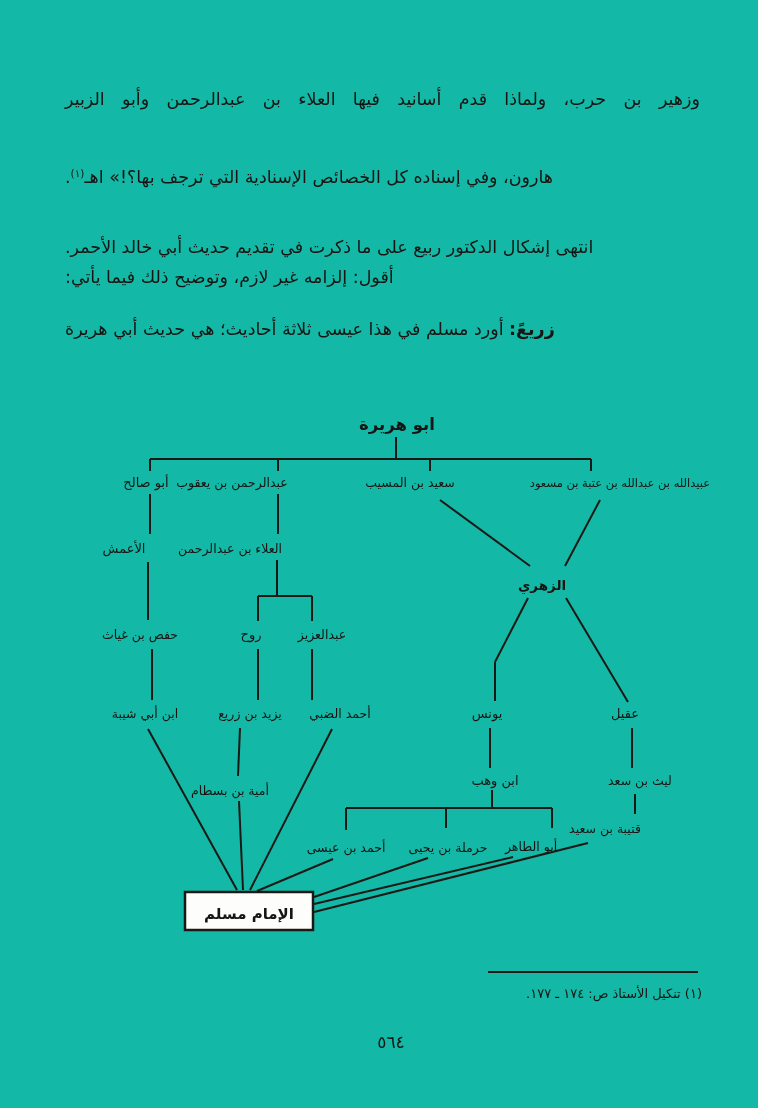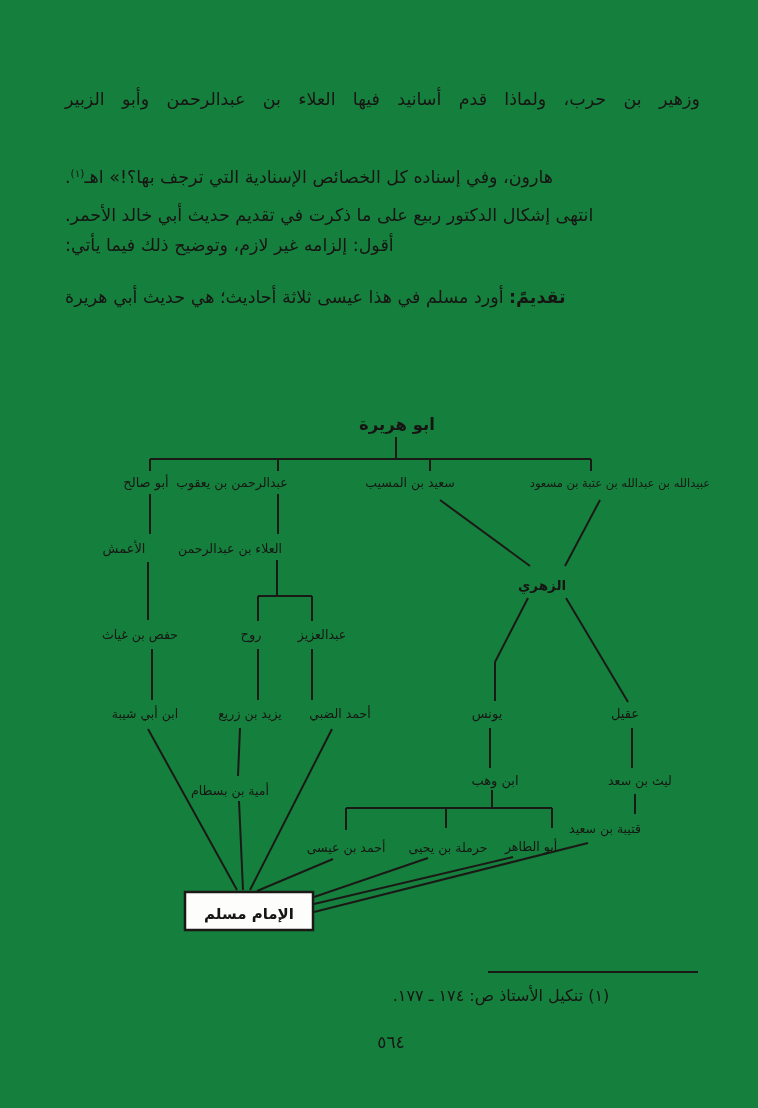--- a/index.html
+++ b/index.html
@@ -3,65 +3,65 @@
 <meta charset="utf-8">
 <style>
   html,body{margin:0;padding:0;}
   body{
     width:758px;height:1108px;
     background:#fdfdfb;
     font-family:"DejaVu Sans",sans-serif;
     color:#171513;
     overflow:hidden;
   }
-  .page{position:relative;width:758px;height:1108px;background:#15803d;}
+  .page{position:relative;width:758px;height:1108px;background:#14b8a6;}
   .bodyline{
     position:absolute;
     right:58px;left:65px;
     direction:rtl;
     font-size:17.5px;
     line-height:26px;
     text-align:left;
     white-space:nowrap;
   }
   .jst{text-align:justify;text-align-last:justify;white-space:normal;}
-  .ind{right:86px;}
+  .ind{right:86px;margin-top:32px;}
   .boldword{font-weight:bold;}
   sup.fnref{font-size:10.5px;vertical-align:6px;}
   svg.treesvg{position:absolute;left:0;top:405px;}
   svg text{
     font-family:"DejaVu Sans",sans-serif;
     fill:#171513;
     text-anchor:middle;
   }
   line,rect.mbox{stroke:#1b1916;}
   .fnrule{
     position:absolute;top:971px;left:488px;width:210px;height:2px;
     background:#1b1916;
   }
   .footnote{
     position:absolute;top:986px;right:56px;left:300px;
-    direction:rtl;text-align:center;
-    font-size:16px;white-space:nowrap;
+    direction:rtl;text-align:right;
+    font-size:13px;white-space:nowrap;
   }
   .pagenum{
     position:absolute;top:1032px;left:0;width:782px;
     text-align:center;font-size:17px;letter-spacing:2px;
   }
 </style>
 </head>
 <body>
 
 <div class="page">
 
   <div class="bodyline jst" style="top:86px">وزهير بن حرب، ولماذا قدم أسانيد فيها العلاء بن عبدالرحمن وأبو الزبير</div>
   <div class="bodyline" style="top:160px"><span>هارون، وفي إسناده كل الخصائص الإسنادية التي ترجف بها؟!» اهـ</span><sup class="fnref">(١)</sup><span>.</span></div>
   <div class="bodyline ind" style="top:202px">انتهى إشكال الدكتور ربيع على ما ذكرت في تقديم حديث أبي خالد الأحمر.</div>
   <div class="bodyline ind" style="top:232px">أقول: إلزامه غير لازم، وتوضيح ذلك فيما يأتي:</div>
-  <div class="bodyline ind" style="top:284px"><span class="boldword">تقديمً:</span><span> أورد مسلم في هذا عيسى ثلاثة أحاديث؛ هي حديث أبي هريرة</span></div>
+  <div class="bodyline ind" style="top:284px"><span class="boldword">زريعً:</span><span> أورد مسلم في هذا عيسى ثلاثة أحاديث؛ هي حديث أبي هريرة</span></div>
 
   <svg class="treesvg" width="758" height="555" viewBox="0 405 758 555">
 
     <g stroke="#1b1916" stroke-width="2">
 
       <line x1="396" y1="437" x2="396" y2="459"></line>
       <line x1="150" y1="459" x2="591" y2="459"></line>
       <line x1="150" y1="459" x2="150" y2="471"></line>
       <line x1="278" y1="459" x2="278" y2="471"></line>
       <line x1="430" y1="459" x2="430" y2="471"></line>

